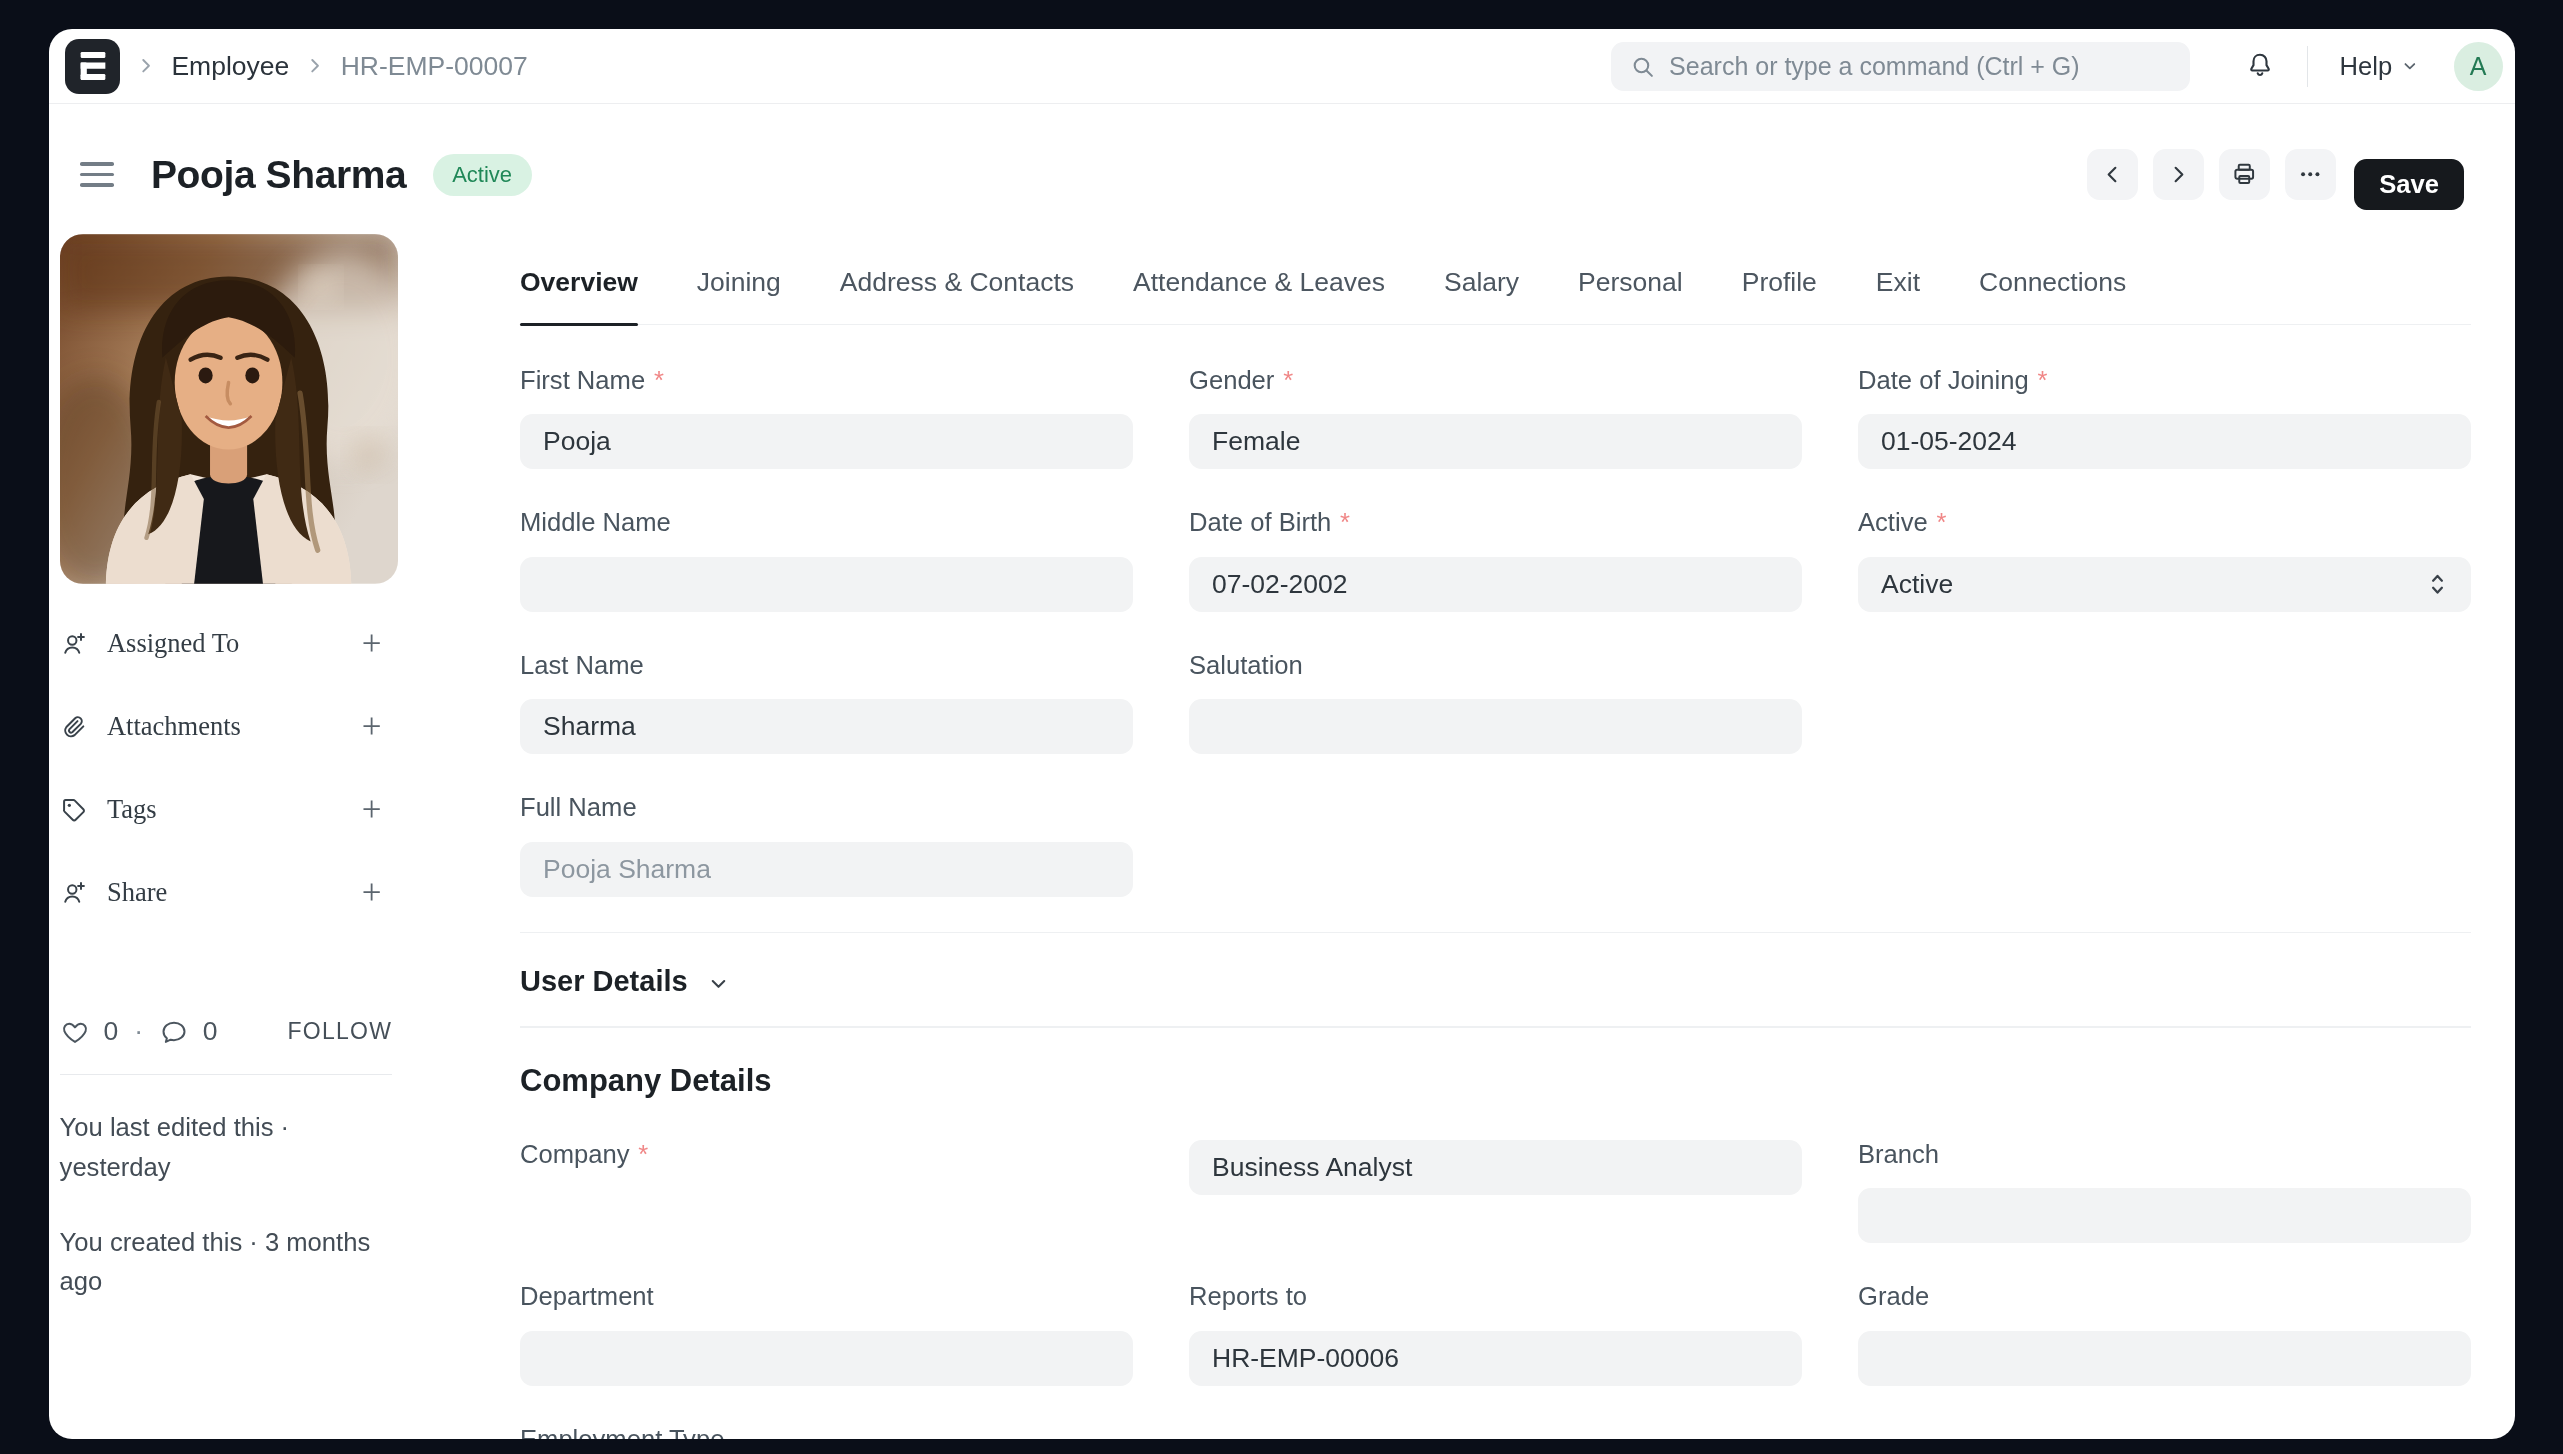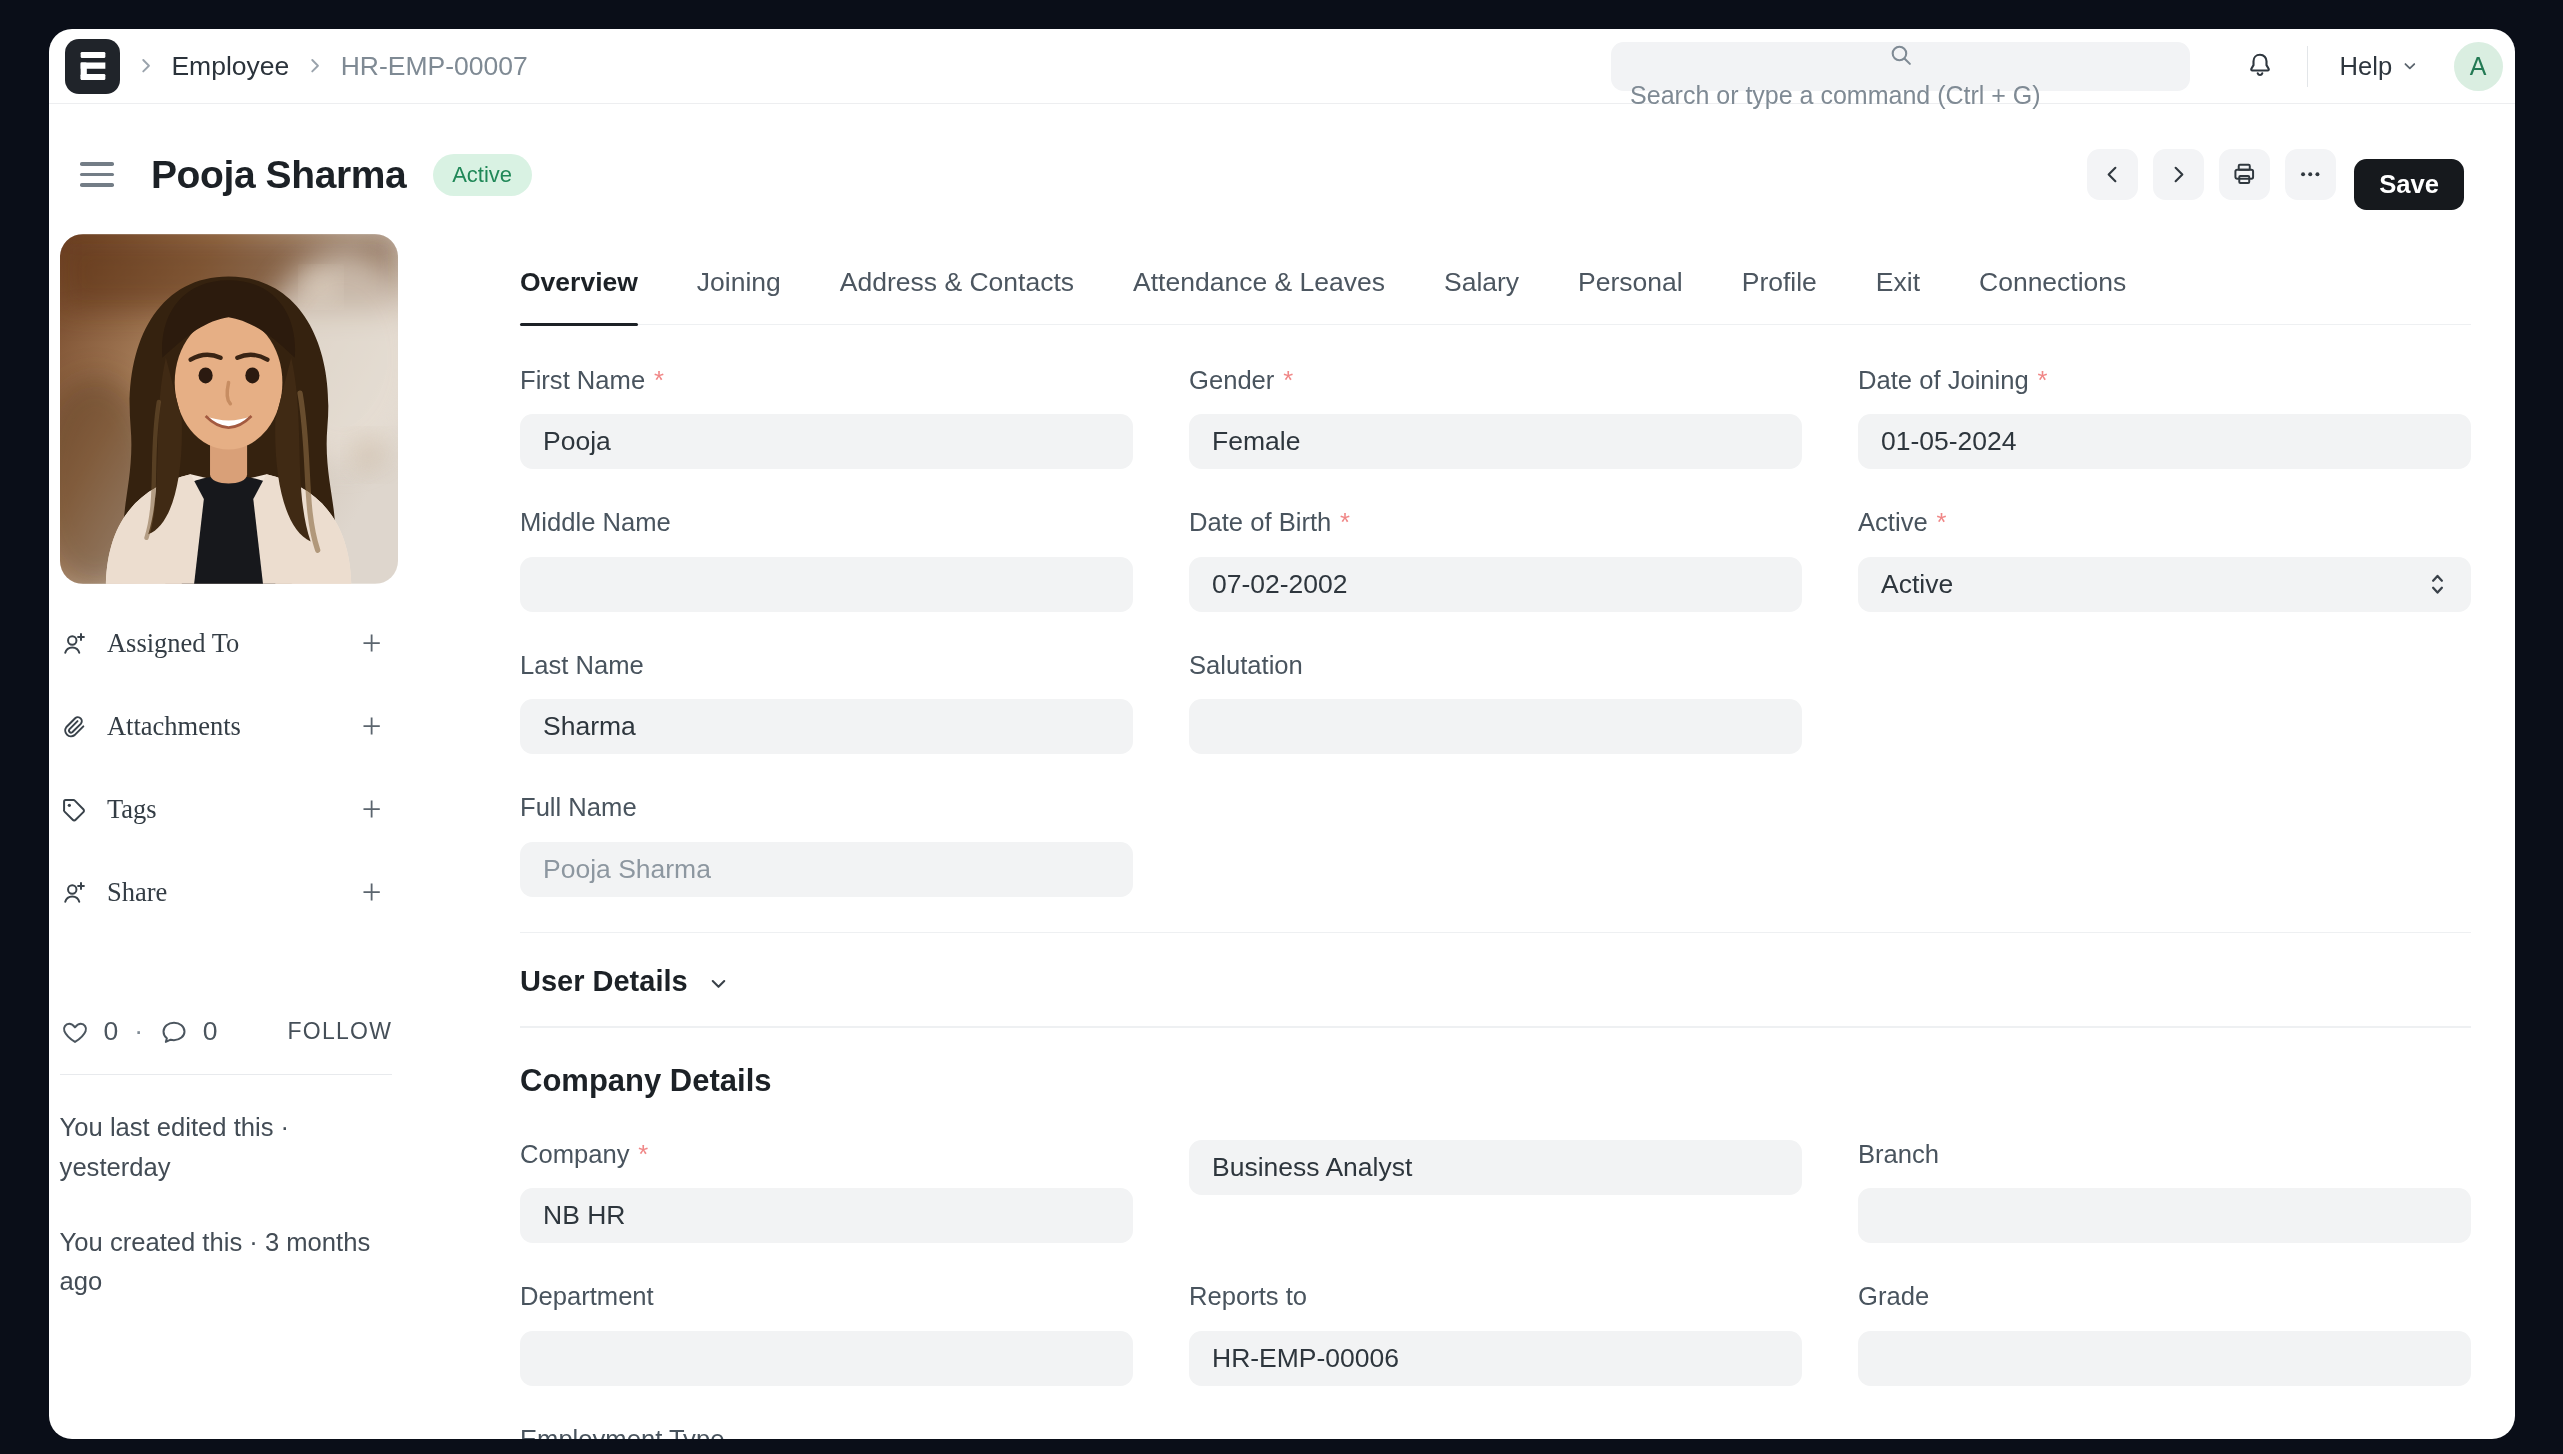--- a/index.html
+++ b/index.html
@@ -30,21 +30,21 @@
     display:flex; align-items:center; justify-content:center;
   }
   .crumb-sep { color:#9aa3ac; margin:0 16px; display:flex; align-items:center; }
   .crumb { font-size:26.5px; }
   .crumb.current { color:#7f8a94; }
   .crumb.link { color:#2b333b; }
   .nav-right { margin-left:auto; display:flex; align-items:center; }
   .search-pill {
     width:579px; height:49px; border-radius:12.4px;
     background:#f2f3f5; display:flex; align-items:center;
-    padding:0 19.4px; gap:14px;flex-direction:column;
+    padding:0 19.4px; gap:14px;
   }
   .search-pill input {
     border:none; outline:none; background:transparent;
     font-family:"Liberation Sans", sans-serif;
     font-size:25px; color:#555f69; width:100%;
   }
   .search-pill input::placeholder { color:#7f8a94; opacity:1; }
   .bell-wrap { margin-left:55px; display:flex; align-items:center; color:#2e363e; }
   .nav-divider { width:0.9px; height:41px; background:#e3e6e9; margin:0 32px; }
   .help { display:flex; align-items:center; gap:8.8px; font-size:25.6px; color:#2e363e; }
@@ -466,21 +466,20 @@
     <div class="hr" style="margin-top:25.6px;"></div>
 
     <h2 class="company-head">Company Details</h2>
 
     <div class="form-grid" style="margin-top:41px;">
       <div class="field">
         <div class="flabel">
             <span>Company</span>
             <span class="req">*</span>
           </div>
-        <div class="finput">NB HR</div>
       </div>
       <div class="field">
         <div class="finput">Business Analyst</div>
       </div>
       <div class="field">
         <div class="flabel">
             <span>Branch</span>
           </div>
         <div class="finput"></div>
       </div>

